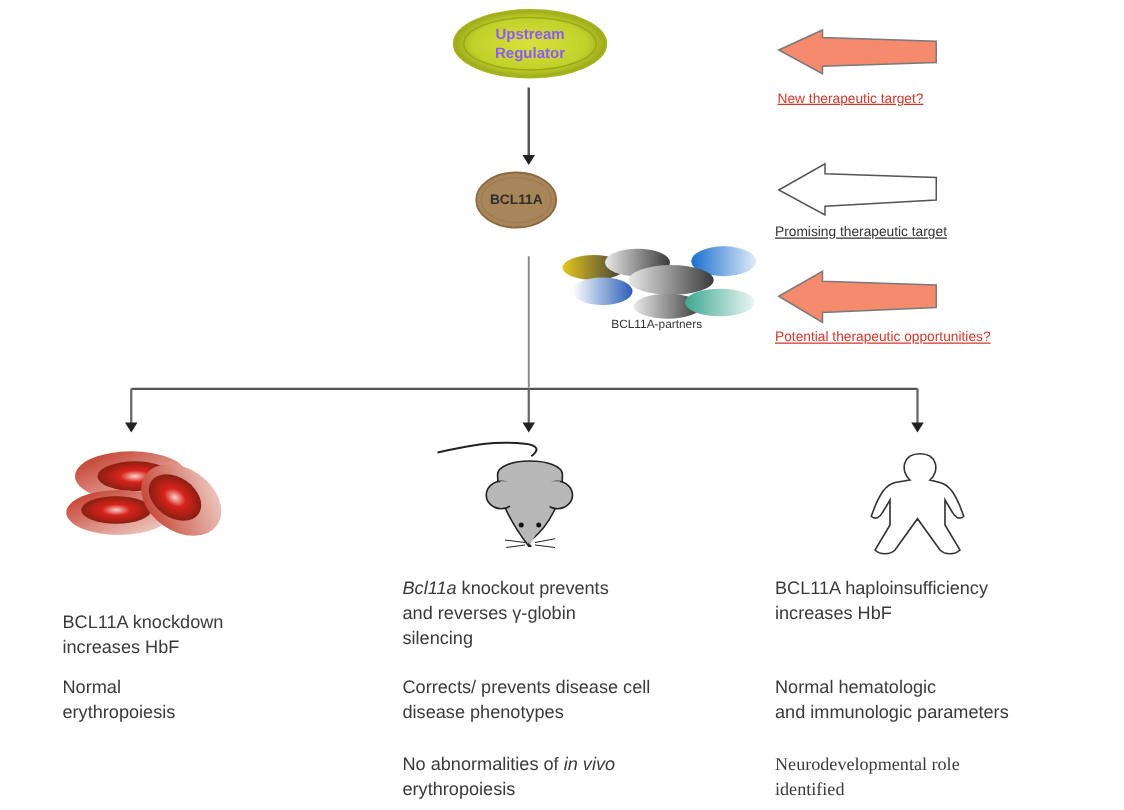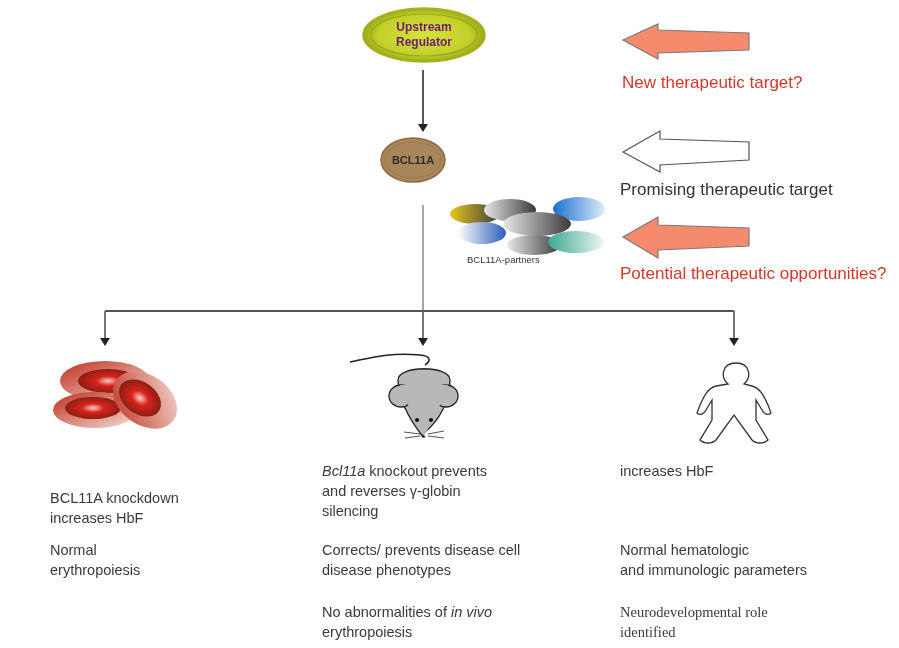--- a/index.html
+++ b/index.html
@@ -1,23 +1,23 @@
 <!DOCTYPE html>
 <html><head>
   <meta charset="utf-8">
   <style>
     html, body { margin: 0; padding: 0; background: #ffffff; }
     body { width: 899px; height: 648px; position: relative; overflow: hidden; font-family: "Liberation Sans", sans-serif; }
     #diagram { position: absolute; left: 0; top: 0; }
     .txt { position: absolute; color: #3a3a3a; font-size: 14.5px; line-height: 20px; white-space: nowrap; }
-    .node-label { position: absolute; text-align: center; font-weight: bold; color: #701a75; font-size: 12px; line-height: 15px; }
-    .arrow-label { position: absolute; font-size: 17px; white-space: nowrap; }
+    .node-label { position: absolute; text-align: center; font-weight: bold; color: #8b5cf6; font-size: 12px; line-height: 15px; }
+    .arrow-label { position: absolute; font-size: 11px; white-space: nowrap; text-decoration: underline; }
     .red { color: #d1382a; }
     .grey { color: #333333; }
-    .partners-label { position: absolute; font-size: 9.5px; color: #333; white-space: nowrap; }
+    .partners-label { position: absolute; font-size: 9.5px; color: #333; white-space: nowrap; margin-left: 22px; }
     i { font-style: italic; }
   </style>
 </head>
 <body>
 
 <svg id="diagram" width="899" height="648" viewBox="0 0 899 648">
   <defs>
     <radialGradient id="gUp" cx="50%" cy="50%" r="50%">
       <stop offset="0%" stop-color="#d6e23c"></stop>
       <stop offset="75%" stop-color="#c2d12a"></stop>
@@ -161,20 +161,21 @@
 <div class="txt" style="left:322px; top:540px;">
   <div>Corrects/ prevents disease cell</div>
   <div>disease phenotypes</div>
 </div>
 <div class="txt" style="left:322px; top:602px;">
   <div><span>No abnormalities of </span><i>in vivo</i></div>
   <div>erythropoiesis</div>
 </div>
 
 <div class="txt" style="left:620px; top:461px;">
+  <div>BCL11A haploinsufficiency</div>
   <div>increases HbF</div>
 </div>
 <div class="txt" style="left:620px; top:540px;">
   <div>Normal hematologic</div>
   <div>and immunologic parameters</div>
 </div>
 <div class="txt" style="left:620px; top:602px;font-family:Liberation Serif, serif;">
   <div>Neurodevelopmental role</div>
   <div>identified</div>
 </div>

